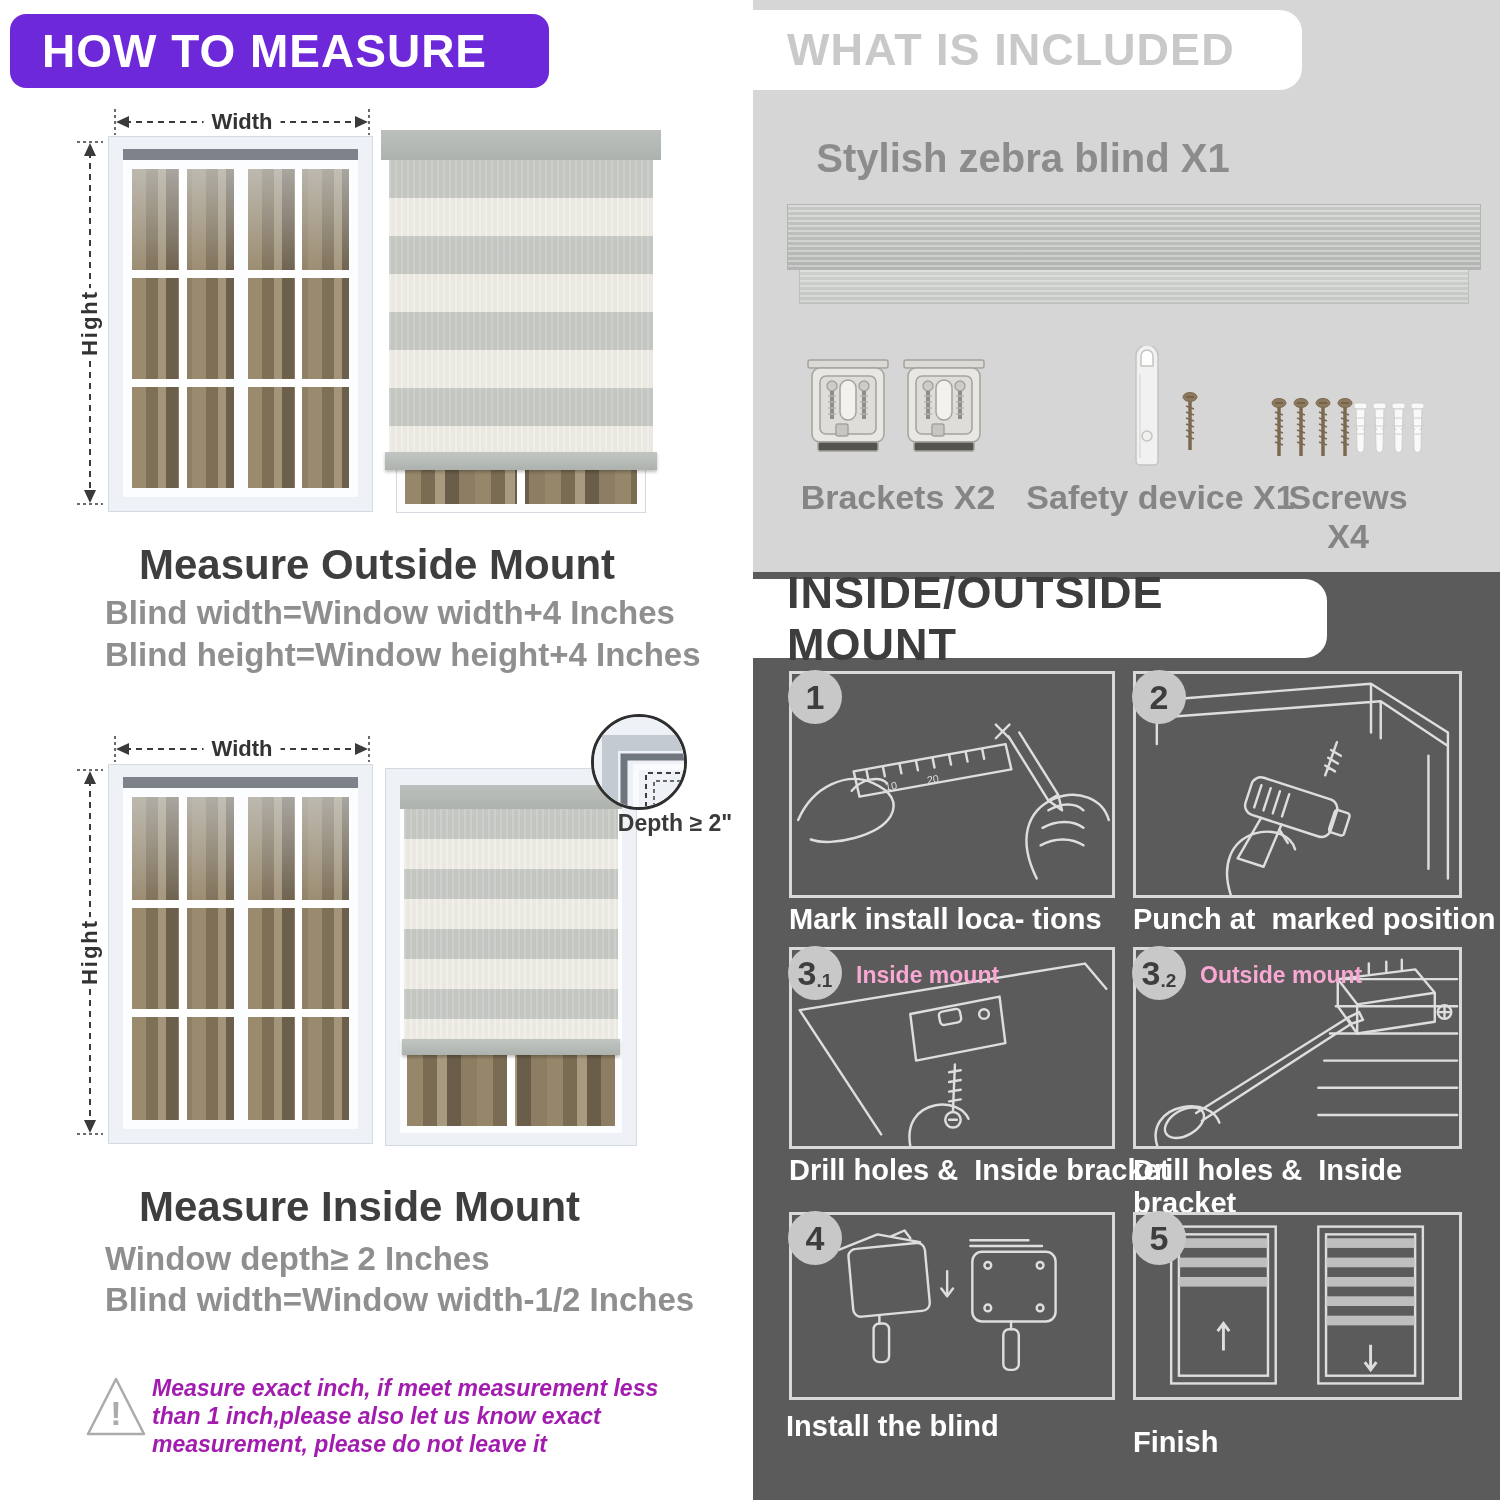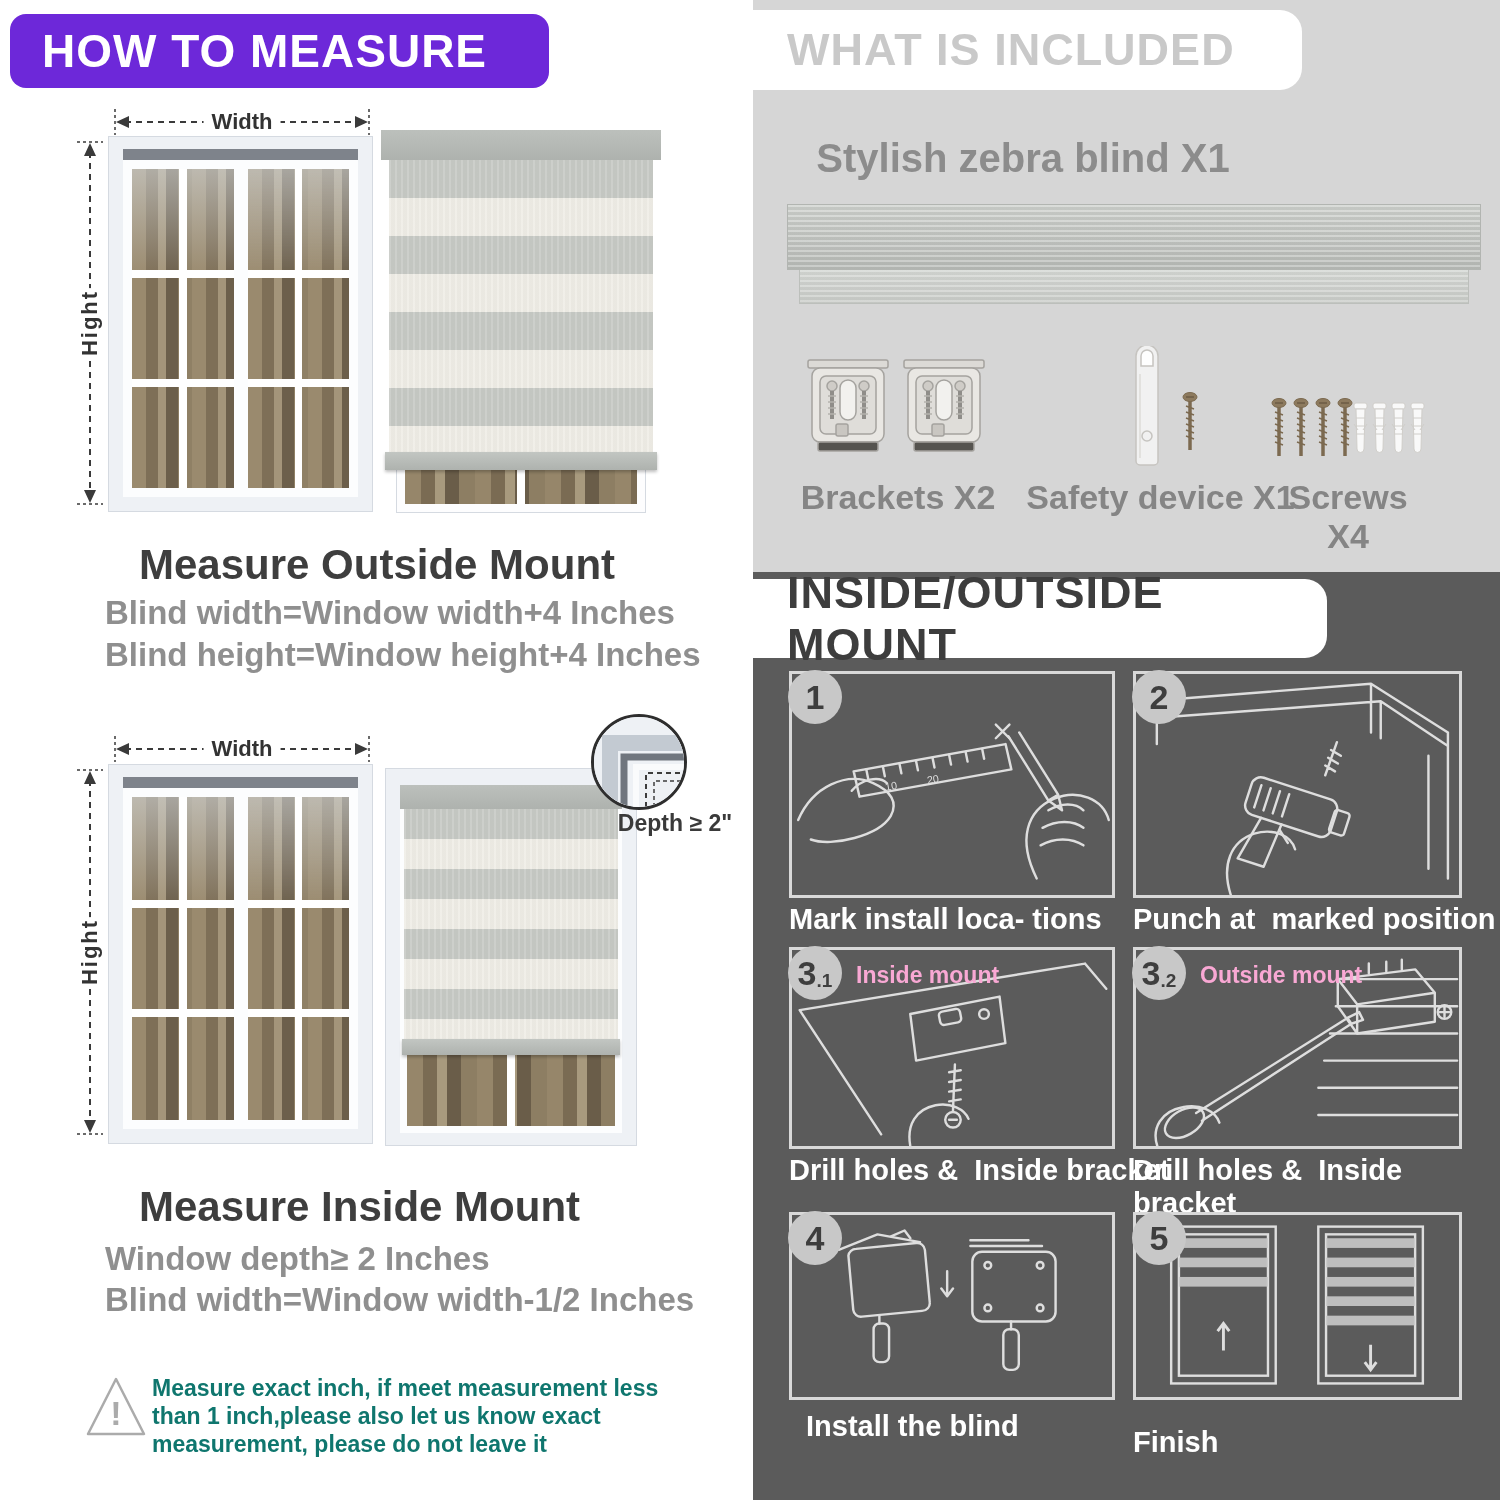--- a/index.html
+++ b/index.html
@@ -15,21 +15,21 @@
   .hdr-white.muted{color:#c9c9c9;text-align:right;}
   .hdr-white.dark{color:#3d3d3d;}
 
   
   .panel-light{background:#d6d6d6;}
   .panel-dark{background:#5b5b5b;}
 
   
   .h-measure{font-size:42px;font-weight:bold;color:#3e3e3e;margin-left:34px;}
   .rule-line{font-size:33px;font-weight:bold;color:#8f8f8f;}
-  .note-line{font-size:23px;font-weight:bold;color:#0f766e;line-height:28px;}
+  .note-line{font-size:23px;font-weight:bold;color:#a21caf;line-height:28px;font-style:italic;}
 
   
   .dim{position:absolute;}
   .dim svg{display:block;width:100%;height:100%;}
   .dim-label{position:absolute;left:50%;top:50%;transform:translate(-50%,-50%);
              background:#fff;padding:0 8px;font-size:22px;font-weight:bold;color:#333;}
   .dim-label.vert{transform:translate(-50%,-50%) rotate(-90deg);padding:4px 2px;letter-spacing:2px;}
 
   
   .window{background:#eef1f5;border:1px solid #d5dae1;box-sizing:border-box;}
@@ -472,21 +472,21 @@
             <rect x="216" y="118" width="16" height="42" rx="6"></rect>
             <path d="M224,110 v8"></path>
           </g>
         </svg>
       </div>
       <div class="step-num">
           <span class="n">4</span>
           <span class="s"></span>
         </div>
     </div>
-    <div class="step-caption" style="left:53px;top:838px;">Install the blind</div>
+    <div class="step-caption" style="left:33px;top:838px;">Install the blind</div>
 
     <div class="step-box" style="left:380px;top:640px;width:329px;height:188px;">
       <div class="art">
         <svg viewBox="0 0 329 188">
           <g fill="none" stroke="#dedede" stroke-width="2.5">
             <rect x="34" y="12" width="108" height="162"></rect>
             <rect x="42" y="20" width="92" height="146"></rect>
             <g fill="#c9c9c9" stroke="none" opacity="0.9">
               <rect x="42" y="24" width="92" height="10"></rect>
               <rect x="42" y="44" width="92" height="10"></rect>

